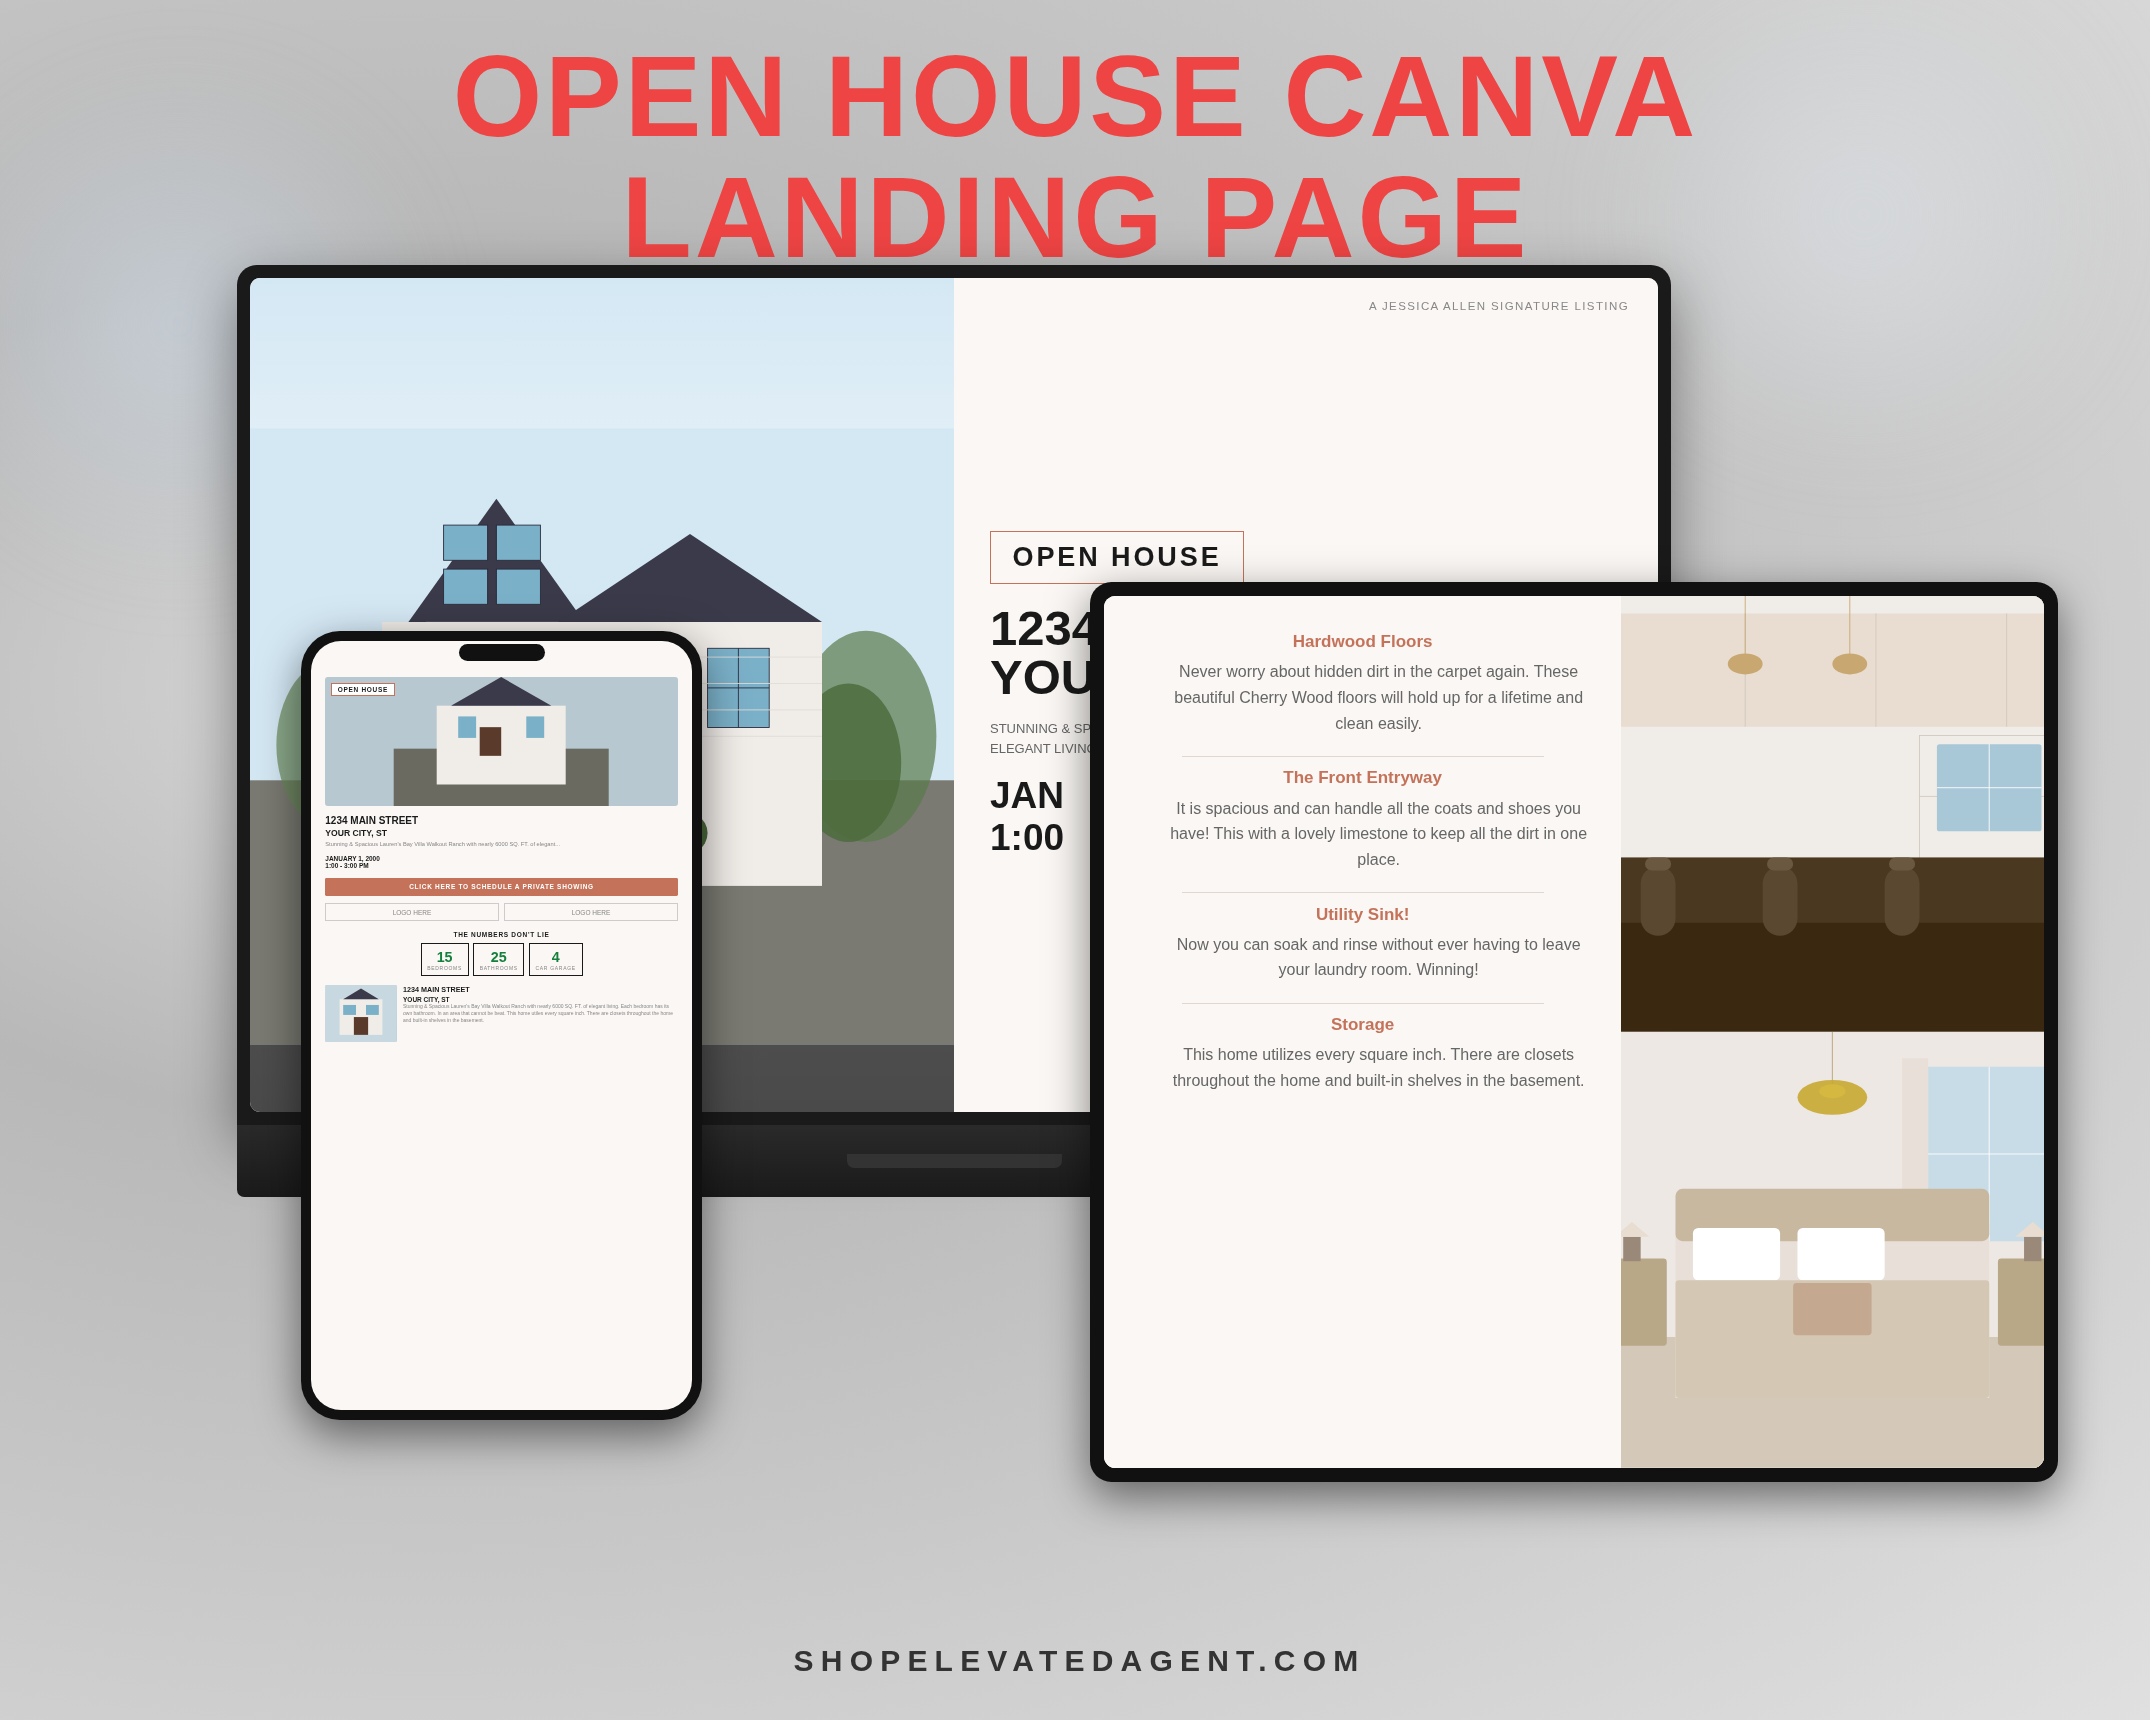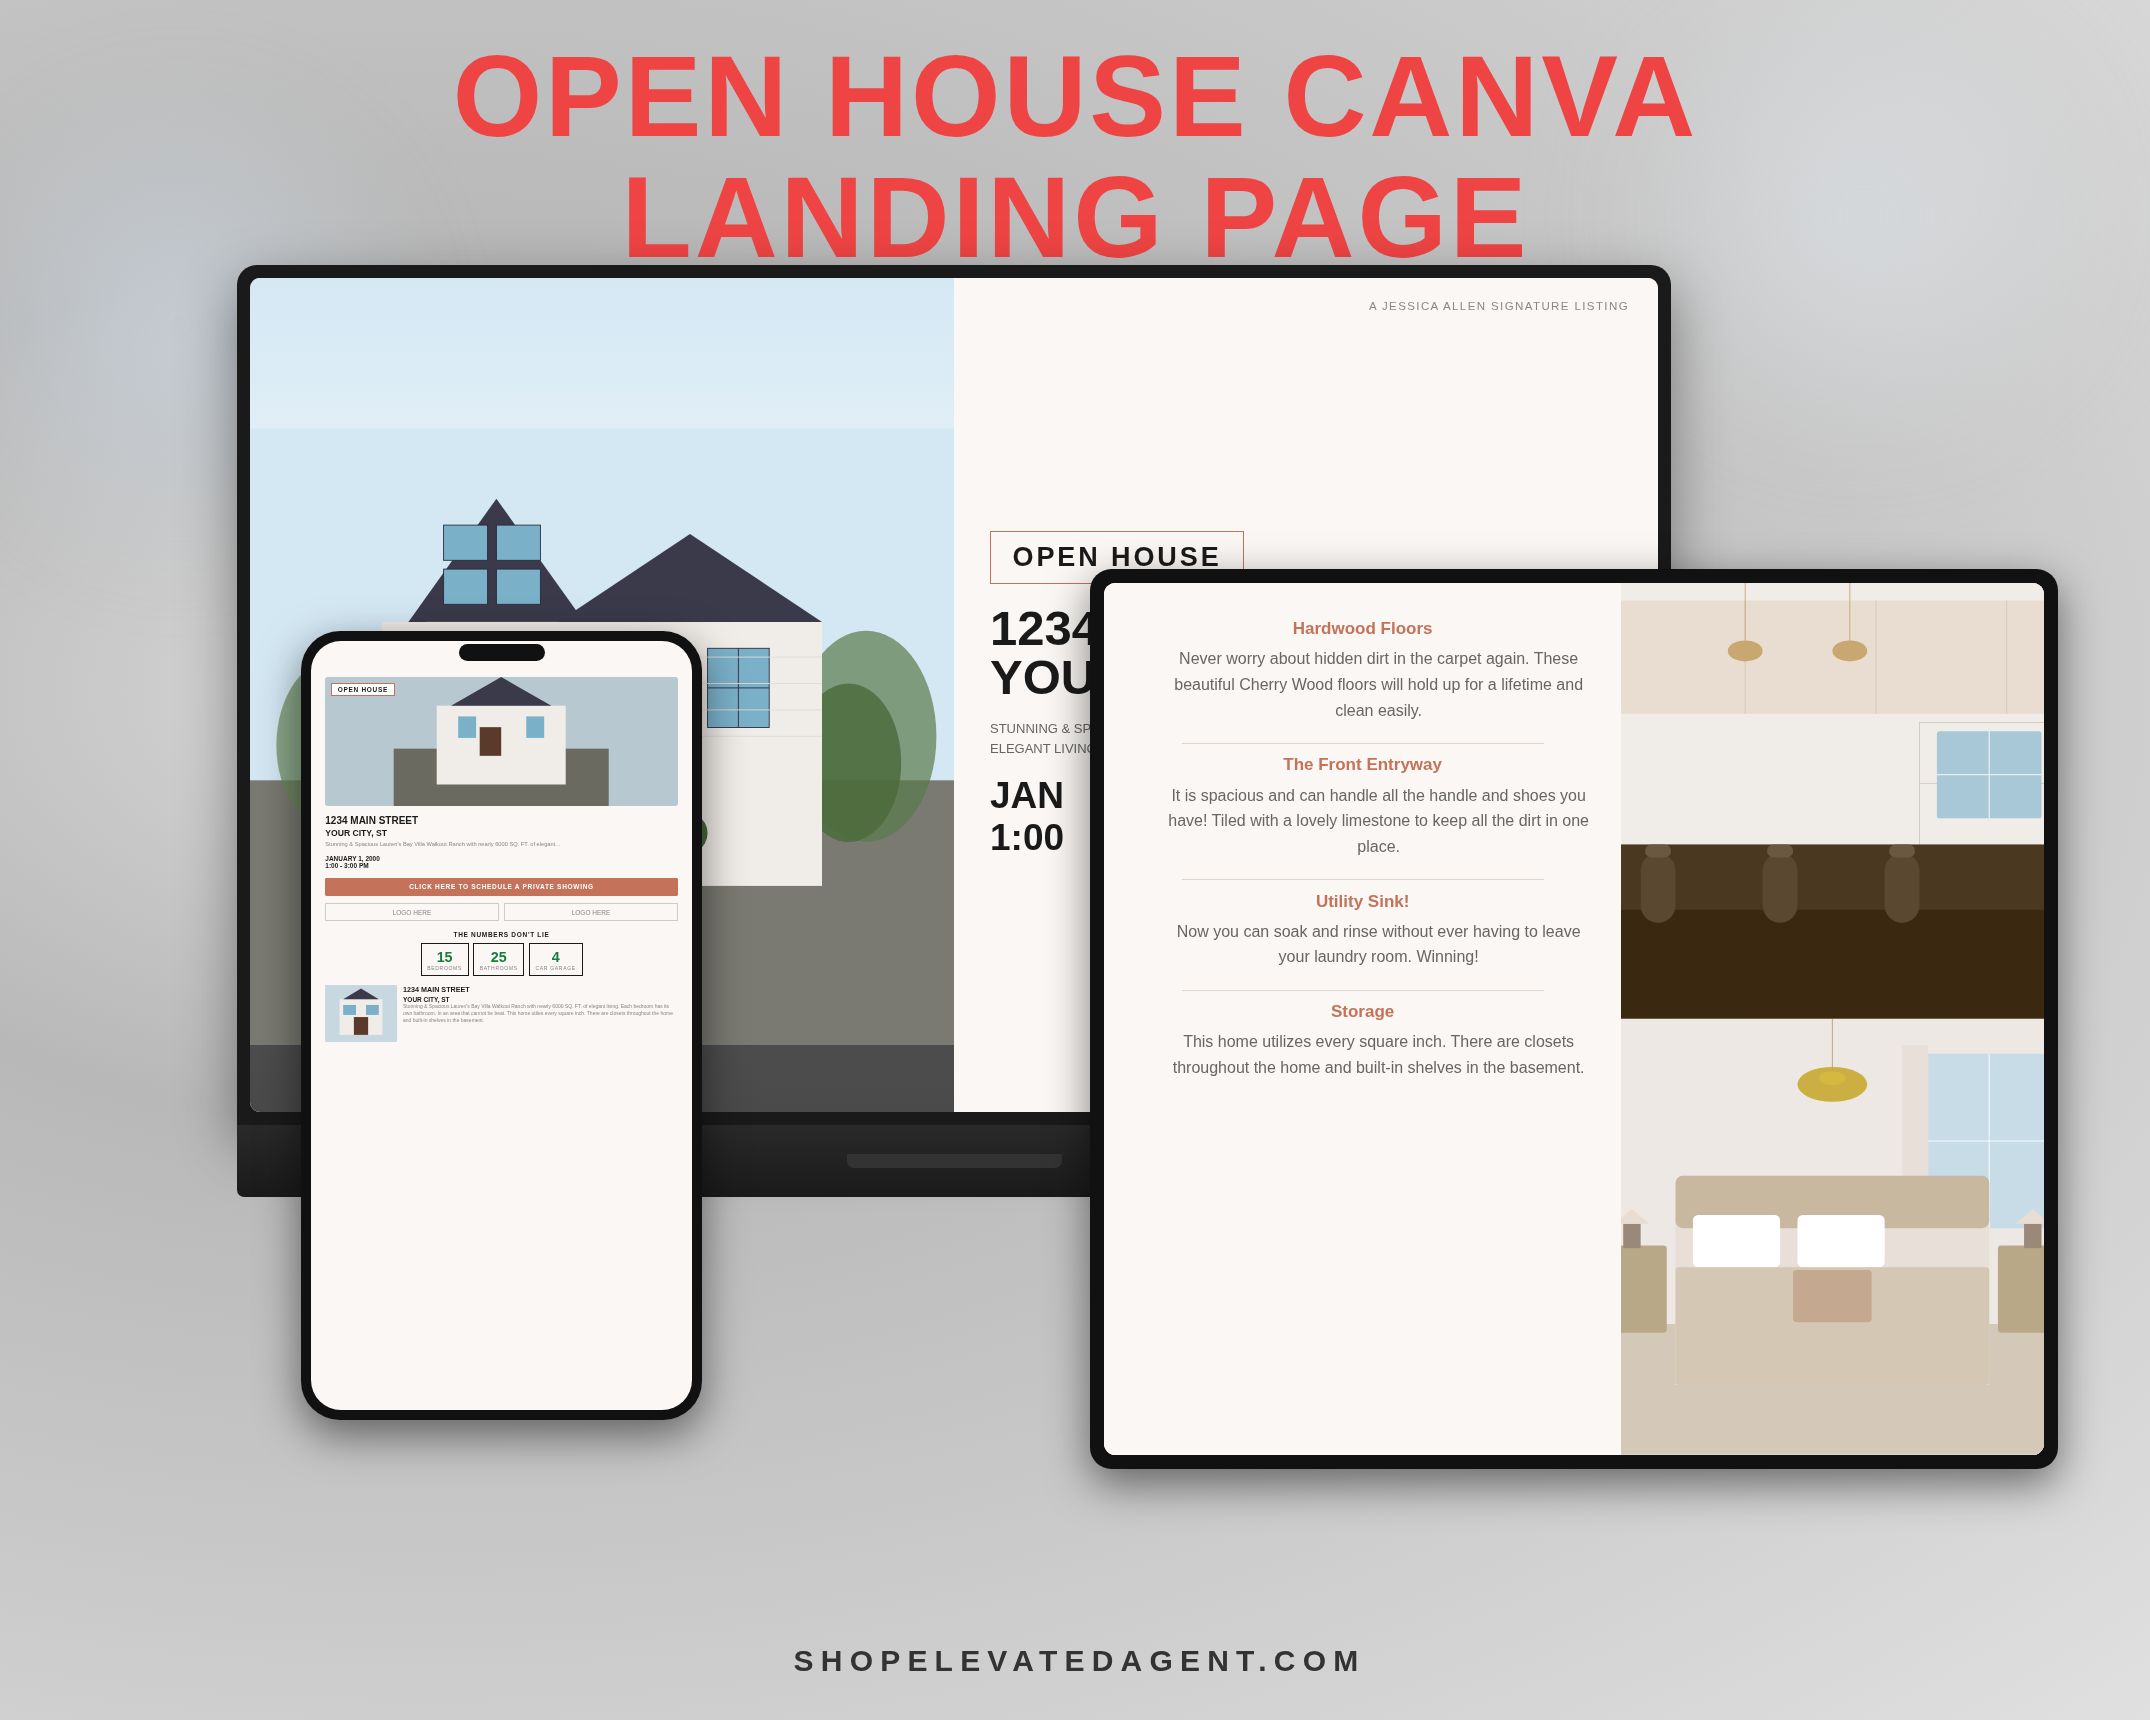--- a/index.html
+++ b/index.html
@@ -366,21 +366,21 @@
 
     .phone-property-desc {
       font-size: 5px;
       color: #888;
       line-height: 1.4;
     }
 
     
     .tablet-device {
       position: absolute;
-      top: 569px;
+      top: 582px;
       right: 93px;
       width: 968px;
       height: 900px;
       z-index: 10;
     }
 
     .tablet-outer {
       width: 100%;
       height: 100%;
       background: #111;
@@ -658,21 +658,21 @@
 
         <div class="tablet-feature">
           <div class="tablet-feature-title">Hardwood Floors</div>
           <div class="tablet-feature-text">Never worry about hidden dirt in the carpet again. These beautiful Cherry Wood floors will hold up for a lifetime and clean easily.</div>
         </div>
 
         <div class="tablet-divider"></div>
 
         <div class="tablet-feature">
           <div class="tablet-feature-title">The Front Entryway</div>
-          <div class="tablet-feature-text">It is spacious and can handle all the handle and shoes you have! Tiled with a lovely limestone to keep all the dirt in one place.</div>
+          <div class="tablet-feature-text">It is spacious and can handle all the coats and shoes you have! This with a lovely limestone to keep all the dirt in one place.</div>
         </div>
 
         <div class="tablet-divider"></div>
 
         <div class="tablet-feature">
           <div class="tablet-feature-title">Utility Sink!</div>
           <div class="tablet-feature-text">Now you can soak and rinse without ever having to leave your laundry room. Winning!</div>
         </div>
 
         <div class="tablet-divider"></div>

